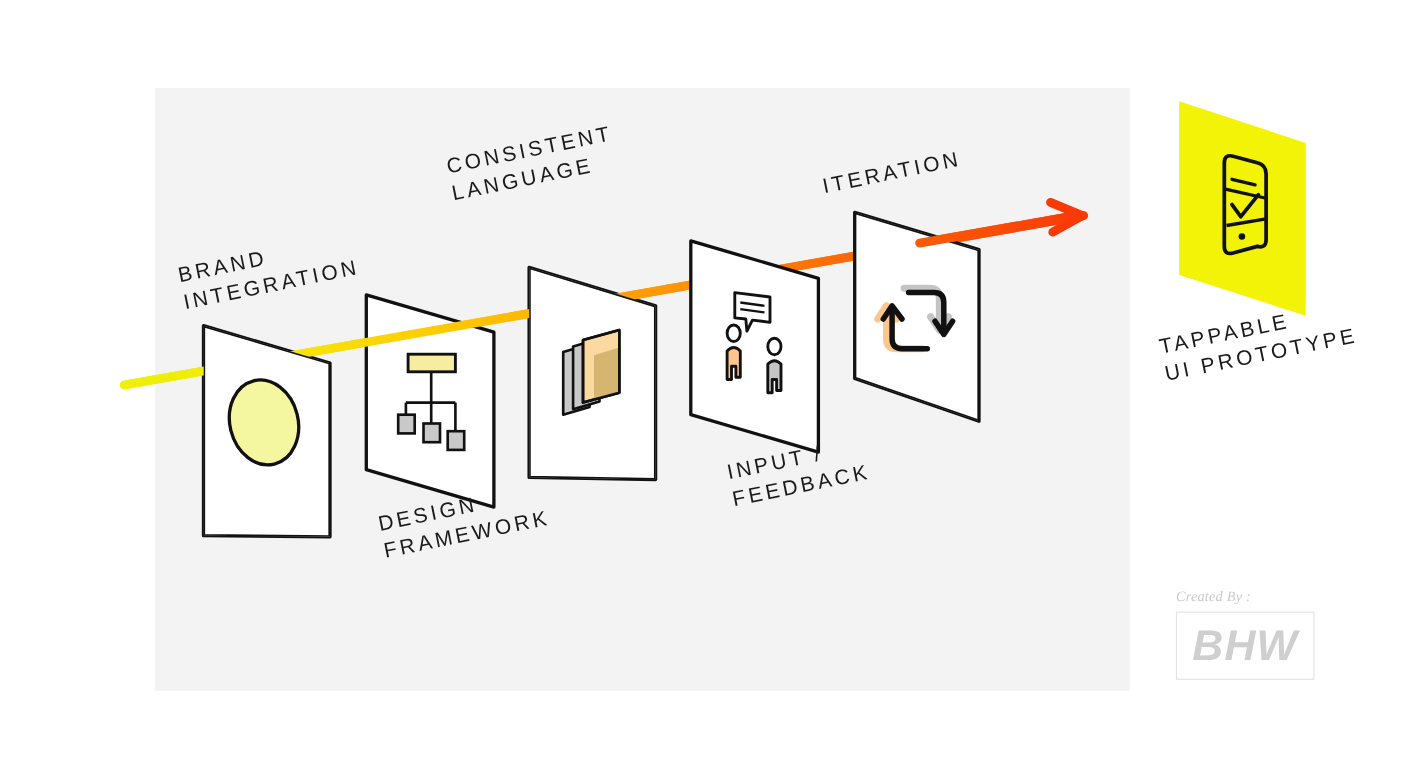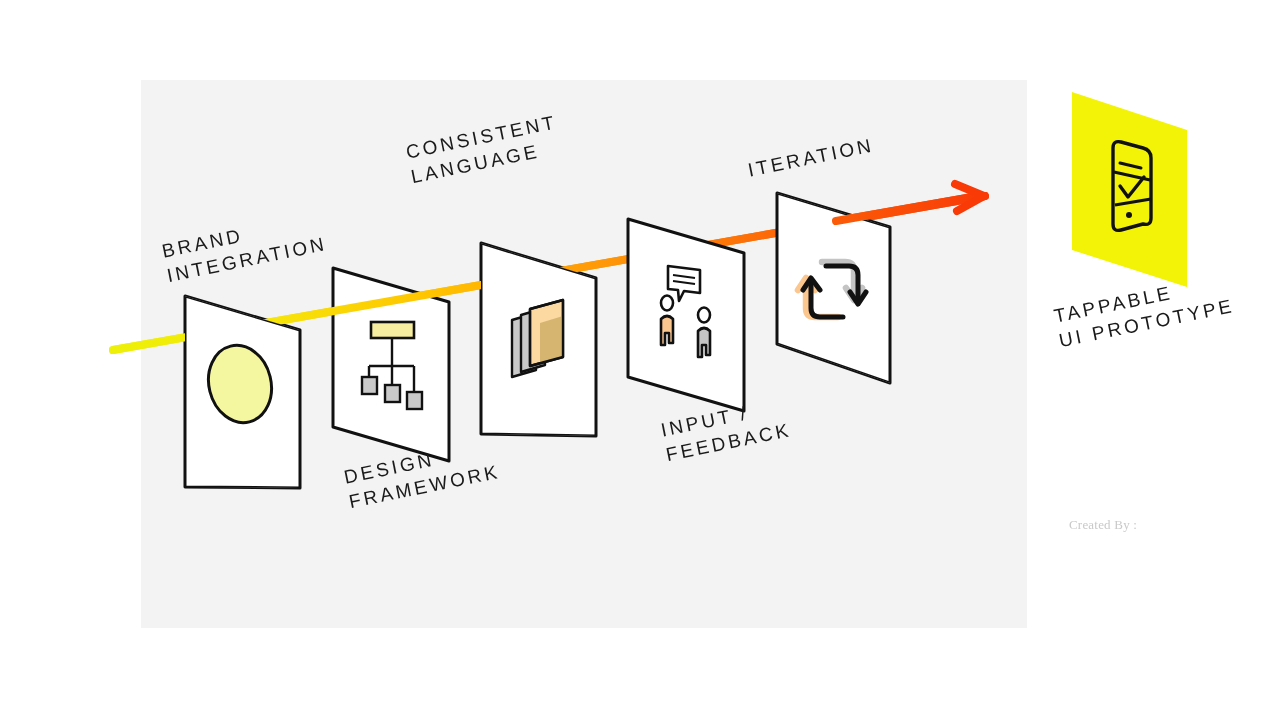--- a/index.html
+++ b/index.html
@@ -48,22 +48,23 @@
   #lbl-framework  { left: 342px;  top: 466px;  transform: rotate(-11.5deg); }
   #lbl-language   { left: 404px;  top: 141px;  transform: rotate(-11.5deg); }
   #lbl-input      { left: 659px;  top: 419px;  transform: rotate(-11.5deg); }
   #lbl-iteration  { left: 746px;  top: 159px;  transform: rotate(-11.5deg); }
   #lbl-prototype  { left: 1052px; top: 305px;  transform: rotate(-11.5deg); }
 
   
   #created-by {
     position: absolute;
     left: 1069px;
-    top: 517px;
+    top: 534px;
     width: 140px;
+    font-style: italic;
   }
   #created-by-text {
     font-family: "Liberation Serif", serif;
     font-size: 13px;
     color: #c9c9c9;
     letter-spacing: 0.2px;
     margin-bottom: 6px;
   }
   #bhw-box {
     width: 126px;
@@ -255,15 +256,18 @@
   <div class="stage-label two-line" id="lbl-input">INPUT /
 FEEDBACK</div>
 
   <div class="stage-label" id="lbl-iteration">ITERATION</div>
 
   <div class="stage-label two-line" id="lbl-prototype">TAPPABLE
 UI PROTOTYPE</div>
 
   <div id="created-by">
     <div id="created-by-text">Created By :</div>
+    <div id="bhw-box">
+      <span id="bhw-logo">BHW</span>
+    </div>
   </div>
 
 </div>
 
 </body></html>

